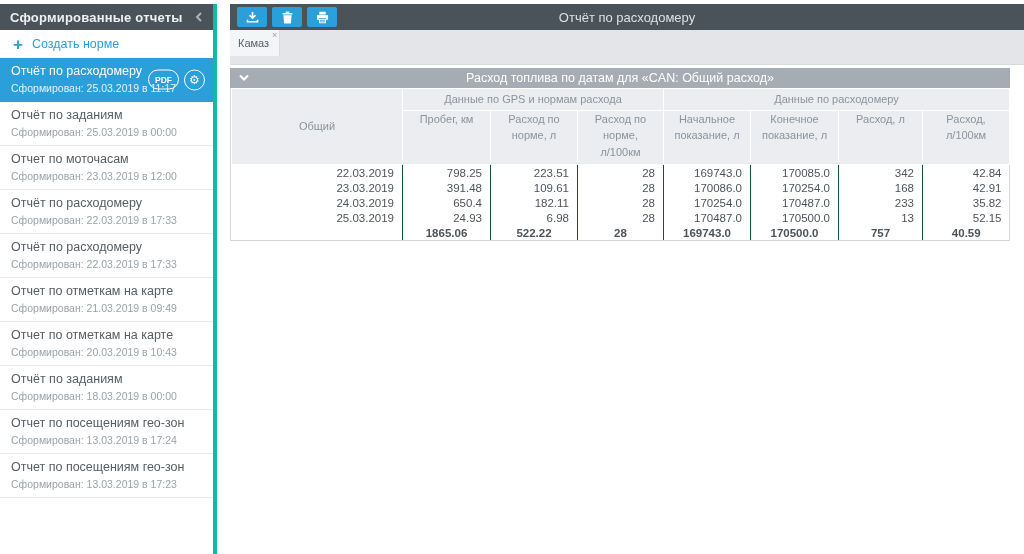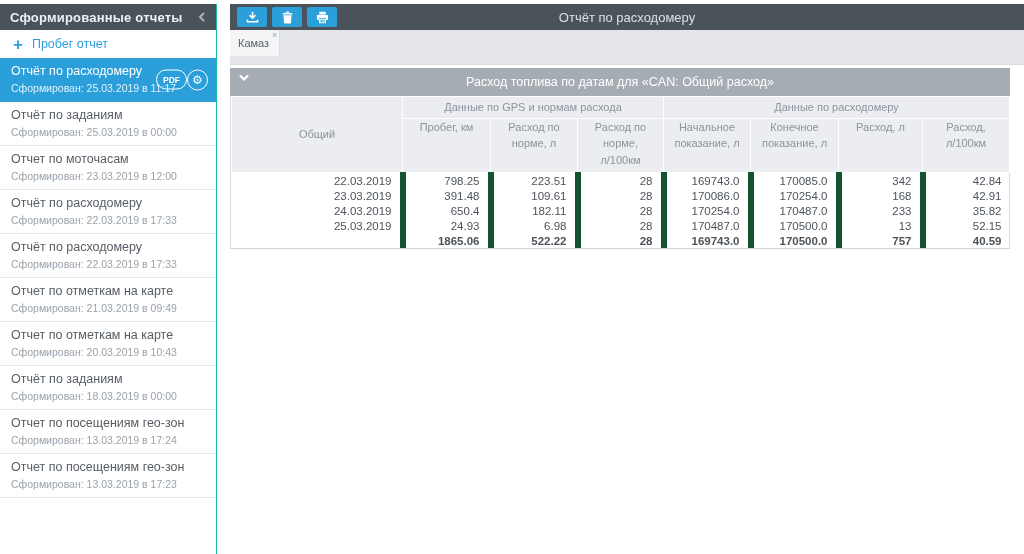--- a/index.html
+++ b/index.html
@@ -4,80 +4,80 @@
 <style>
   * { margin:0; padding:0; box-sizing:border-box; }
   html,body { background:#fff; }
   .app {
     position:relative; width:1024px; height:554px; overflow:hidden;
     background:#fff; font-family:"Liberation Sans","DejaVu Sans",sans-serif;
     -webkit-font-smoothing:antialiased;
   }
 
   
-  .sidebar { position:absolute; left:0; top:4px; bottom:0; width:217px; background:#fff; border-right:1px solid #14b8a6; }
+  .sidebar { position:absolute; left:0; top:4px; bottom:0; width:217px; background:#fff; border-right:4px solid #14b8a6; }
   .sidebar-header { height:26px; background:#4a525a; color:#eef1f4; display:flex; align-items:center; justify-content:space-between; padding:0 10px; font-size:13px; font-weight:bold; letter-spacing:.2px; }
   .collapse-btn { color:#aab2ba; display:flex; align-items:center; cursor:pointer; }
   .create-row { height:28px; display:flex; align-items:center; padding:0 13px; cursor:pointer; }
   .plus-icon { color:#2b9fd9; font-size:17px; font-weight:bold; line-height:1; margin-right:9px; }
   .create-label { color:#2b9fd9; font-size:12.5px; }
   .sb-item { position:relative; padding:6px 10px 7px 11px; border-bottom:1px solid #e4eaf0; cursor:pointer; }
   .sb-item .ttl { font-size:12.5px; color:#565d64; }
   .sb-item .sub { font-size:10.5px; color:#9aa2aa; margin-top:4px; }
   .sb-item.selected { background:#2b9fd9; border-bottom-color:#2b9fd9; }
   .sb-item.selected .ttl { color:#ffffff; }
   .sb-item.selected .sub { color:#e3f1fa; }
-  .sel-icons { position:absolute; right:8px; top:50%; transform:translateY(-50%); display:flex; align-items:center; }
+  .sel-icons { position:absolute; right:8px; top:50%; transform:translateY(-50%); display:flex; align-items:center; gap:5px; }
   .pdf-badge { min-width:31px; height:20px; border:1.4px solid #fff; border-radius:10px; color:#fff; font-size:8.5px; font-weight:bold; display:flex; align-items:center; justify-content:center; padding:0 4px; cursor:pointer; }
   .gear-btn { width:21px; height:21px; border:1.4px solid #fff; border-radius:50%; color:#fff; font-size:12px; line-height:1; display:flex; align-items:center; justify-content:center; cursor:pointer; }
 
   
   .toolbar { position:absolute; left:230px; top:4px; right:0; height:26px; background:#4a525a; display:flex; align-items:center; }
   .tool-btns { display:flex; gap:5px; margin-left:7px; position:relative; z-index:2; }
   .tool-btn { width:30px; height:20px; background:#2b9fd9; border-radius:2px; display:flex; align-items:center; justify-content:center; cursor:pointer; }
   .toolbar-title { position:absolute; left:0; right:0; text-align:center; color:#dce1e6; font-size:13px; }
 
   
   .tabstrip { position:absolute; left:230px; top:30px; right:0; height:35px; background:#e3e5e8; border-bottom:1px solid #d8dcdf; }
   .tab { position:absolute; left:0; top:0; height:26px; min-width:47px; background:#f4f5f7; border-right:1px solid #d8dcdf; display:flex; align-items:center; justify-content:center; font-size:11px; color:#5a6168; padding:0 10px 0 8px; cursor:pointer; }
   .tab-close { position:absolute; top:1px; right:2px; font-size:9px; color:#97a0a8; line-height:1; cursor:pointer; }
 
   
   .report { position:absolute; left:230px; top:68px; width:780px; }
-  .section-bar { position:relative; height:28px; background:#a6acb3; display:flex; align-items:center; }
+  .section-bar { position:relative; height:20px; background:#a6acb3; display:flex; align-items:center; }
   .section-chevron { position:absolute; left:8px; top:4px; cursor:pointer; display:flex; }
   .section-title { width:100%; text-align:center; color:#ffffff; font-size:12.5px; }
   .rtable-wrap { border-left:1px solid #d6dade; border-right:1px solid #d6dade; border-bottom:1px solid #cfd4d8; }
   table.rtable { width:778px; border-collapse:collapse; table-layout:fixed; }
   .rtable thead th { background:#ebedf0; color:#8c949d; font-weight:normal; font-size:11px; line-height:1.5; border:1px solid #ffffff; vertical-align:top; padding:0 6px 4px; }
   .rtable thead tr.grp th { padding-top:2px; padding-bottom:2px; vertical-align:middle; }
   .rtable thead th.date-h { vertical-align:top; padding-top:4px; }
   .rtable thead { border-bottom:1px solid #ccd1d6; }
-  .rtable tbody td { font-size:11.5px; color:#4d545b; text-align:right; padding:1.5px 8px; border-right:6px solid #14532d; white-space:nowrap; }
+  .rtable tbody td { font-size:11.5px; color:#4d545b; text-align:right; padding:1.5px 8px; border-right:1px solid #14532d; white-space:nowrap; }
   .rtable tbody td:last-child { border-right:none;margin-left:47px; }
-  .rtable tbody tr.total td { font-weight:bold; }
+  .rtable tbody tr.total td { font-weight:bold;text-align:center; }
 </style>
 </head>
 <body>
 
 <div class="app">
 
   <div class="sidebar">
     <div class="sidebar-header">
       <span>Сформированные отчеты</span>
       <span class="collapse-btn">
         <svg width="8" height="10" viewBox="0 0 8 10">
             <polyline points="6,1 2,5 6,9" fill="none" stroke="#aab2ba" stroke-width="2"></polyline>
           </svg>
       </span>
     </div>
 
     <div class="create-row">
       <span class="plus-icon">+</span>
-      <span class="create-label">Пробег отчет</span>
+      <span class="create-label">Создать норме</span>
     </div>
 
     <div class="sb-item selected">
       <div class="ttl">Отчёт по расходомеру</div>
       <div class="sub">Сформирован: 25.03.2019 в 11:17</div>
       <div class="sel-icons">
         <span class="pdf-badge">PDF</span>
         <span class="gear-btn">⚙</span>
       </div>
     </div>

